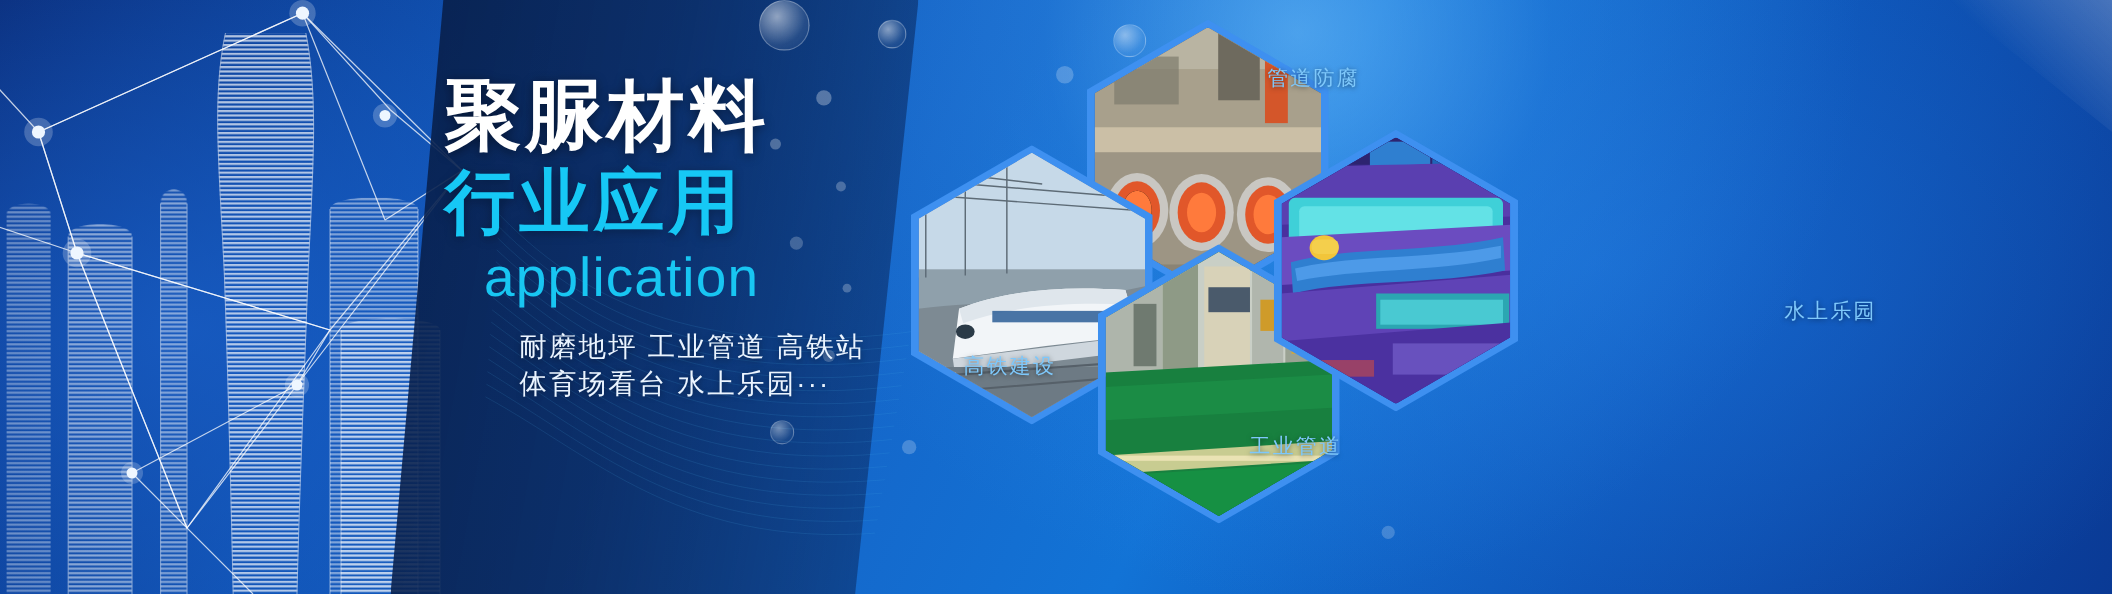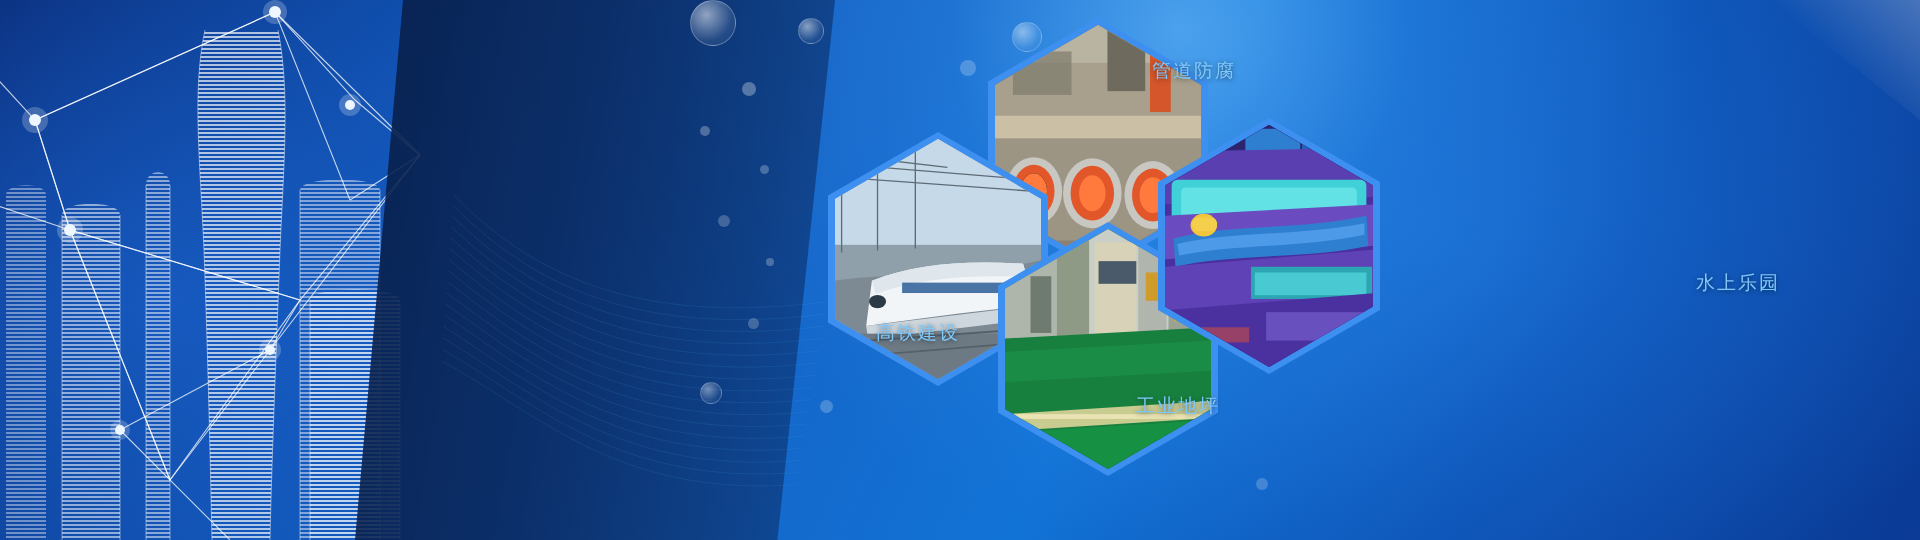--- a/index.html
+++ b/index.html
@@ -204,20 +204,29 @@
   <div class="bub" style="left:718px;top:215px;width:12px;height:12px;background:rgba(255,255,255,.22);"></div>
   <div class="bub" style="left:766px;top:258px;width:8px;height:8px;background:rgba(255,255,255,.25);"></div>
   <div class="bub" style="left:748px;top:318px;width:11px;height:11px;background:rgba(255,255,255,.22);"></div>
   <div class="bub" style="left:836px;top:282px;width:9px;height:9px;background:rgba(255,255,255,.20);"></div>
   <div class="bub" style="left:700px;top:382px;width:22px;height:22px;background:radial-gradient(circle at 35% 32%, rgba(255,255,255,.42), rgba(255,255,255,.06) 65%, rgba(255,255,255,0));border:1px solid rgba(255,255,255,.22);"></div>
   <div class="bub" style="left:820px;top:400px;width:13px;height:13px;background:rgba(255,255,255,.22);"></div>
   <div class="bub" style="left:960px;top:60px;width:16px;height:16px;background:rgba(255,255,255,.22);"></div>
   <div class="bub" style="left:1012px;top:22px;width:30px;height:30px;background:radial-gradient(circle at 35% 32%, rgba(255,255,255,.45), rgba(255,255,255,.07) 62%, rgba(255,255,255,0));border:1px solid rgba(255,255,255,.22);"></div>
   <div class="bub" style="left:1256px;top:478px;width:12px;height:12px;background:rgba(255,255,255,.20);"></div>
 
+  <div class="copy">
+    <div class="t1">聚脲材料</div>
+    <div class="t2">行业应用</div>
+    <div class="t3">application</div>
+    <div class="t4">
+      <div>耐磨地坪 工业管道 高铁站</div>
+      <div>体育场看台 水上乐园···</div>
+    </div>
+  </div>
 
   <div class="hexwrap">
 
     <div class="hex" style="left:198px;top:18px;width:220px;height:254px;">
       <div class="ring"></div>
       <div class="inner">
         <svg class="ph" viewBox="0 0 220 254" preserveAspectRatio="xMidYMid slice">
           <rect width="220" height="254" fill="#8d8878"></rect>
           <rect y="0" width="220" height="108" fill="#a8a08c"></rect>
           <rect y="0" width="220" height="40" fill="#b9b4a2"></rect>
@@ -319,17 +328,17 @@
           <rect x="108" y="198" width="114" height="30" fill="#6f5ac6" opacity=".8"></rect>
           <rect x="0" y="214" width="90" height="16" fill="#d94f3a" opacity=".55"></rect>
         </svg>
       </div>
     </div>
 
   </div>
 
   <div class="hexlabel" style="left:1152px;top:58px;">管道防腐</div>
   <div class="hexlabel" style="left:862px;top:320px;margin-left:14px;">高铁建设</div>
-  <div class="hexlabel" style="left:1136px;top:393px;">工业地坪</div>
-  <div class="hexlabel" style="left:1696px;top:270px;">水上乐园</div>
+  <div class="hexlabel" style="left:1136px;top:393px;">工业管道</div>
+  <div class="hexlabel" style="left:1622px;top:270px;">水上乐园</div>
 
   <div class="corner"></div>
 </div>
 
 </body></html>

